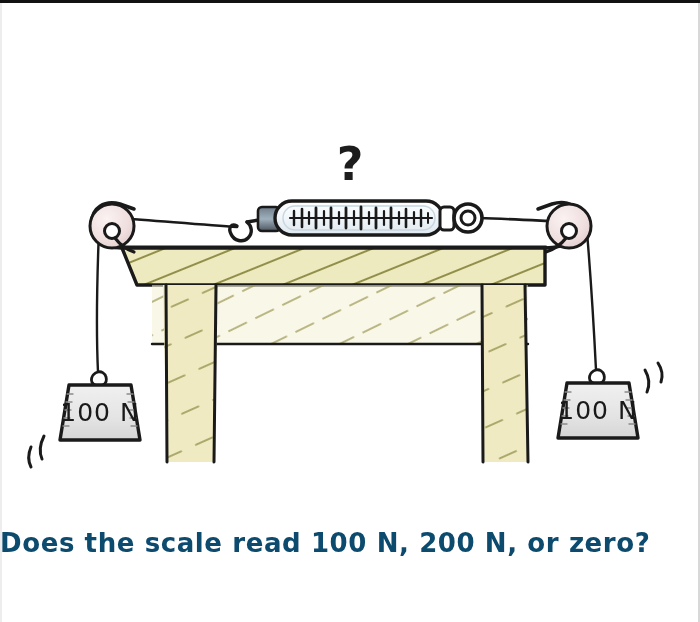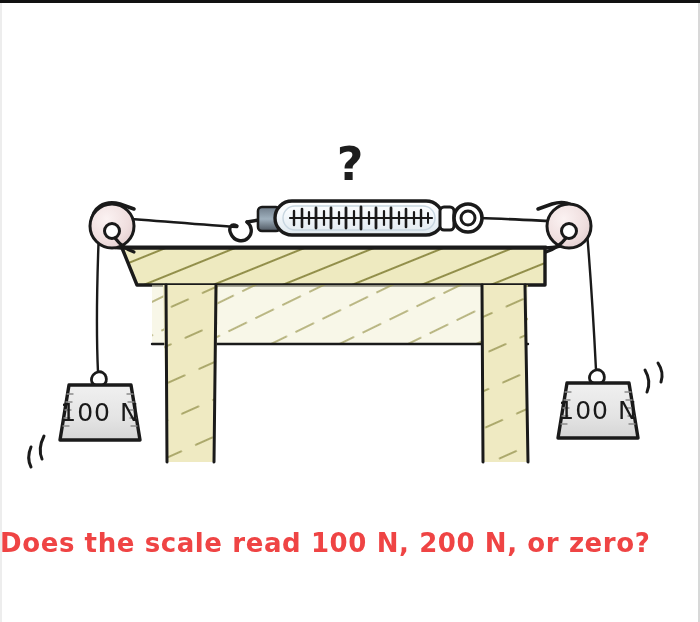--- a/index.html
+++ b/index.html
@@ -52,21 +52,21 @@
   #caption {
     position: absolute;
     left: 0;
     top: 528px;
     width: 564px;
     text-align: center;
     font-family: "DejaVu Sans", sans-serif;
     font-size: 26px;
     font-weight: 600;
     letter-spacing: 0.6px;
-    color: #ef4444;
+    color: #0c4a6e;
     white-space: nowrap;
   }
   .wt-label {
     font-family: "DejaVu Sans", sans-serif;
     font-size: 25px;
     font-weight: 500;
     fill: #1a1a1a;
     letter-spacing: 1px;
   }
   .qmark {

